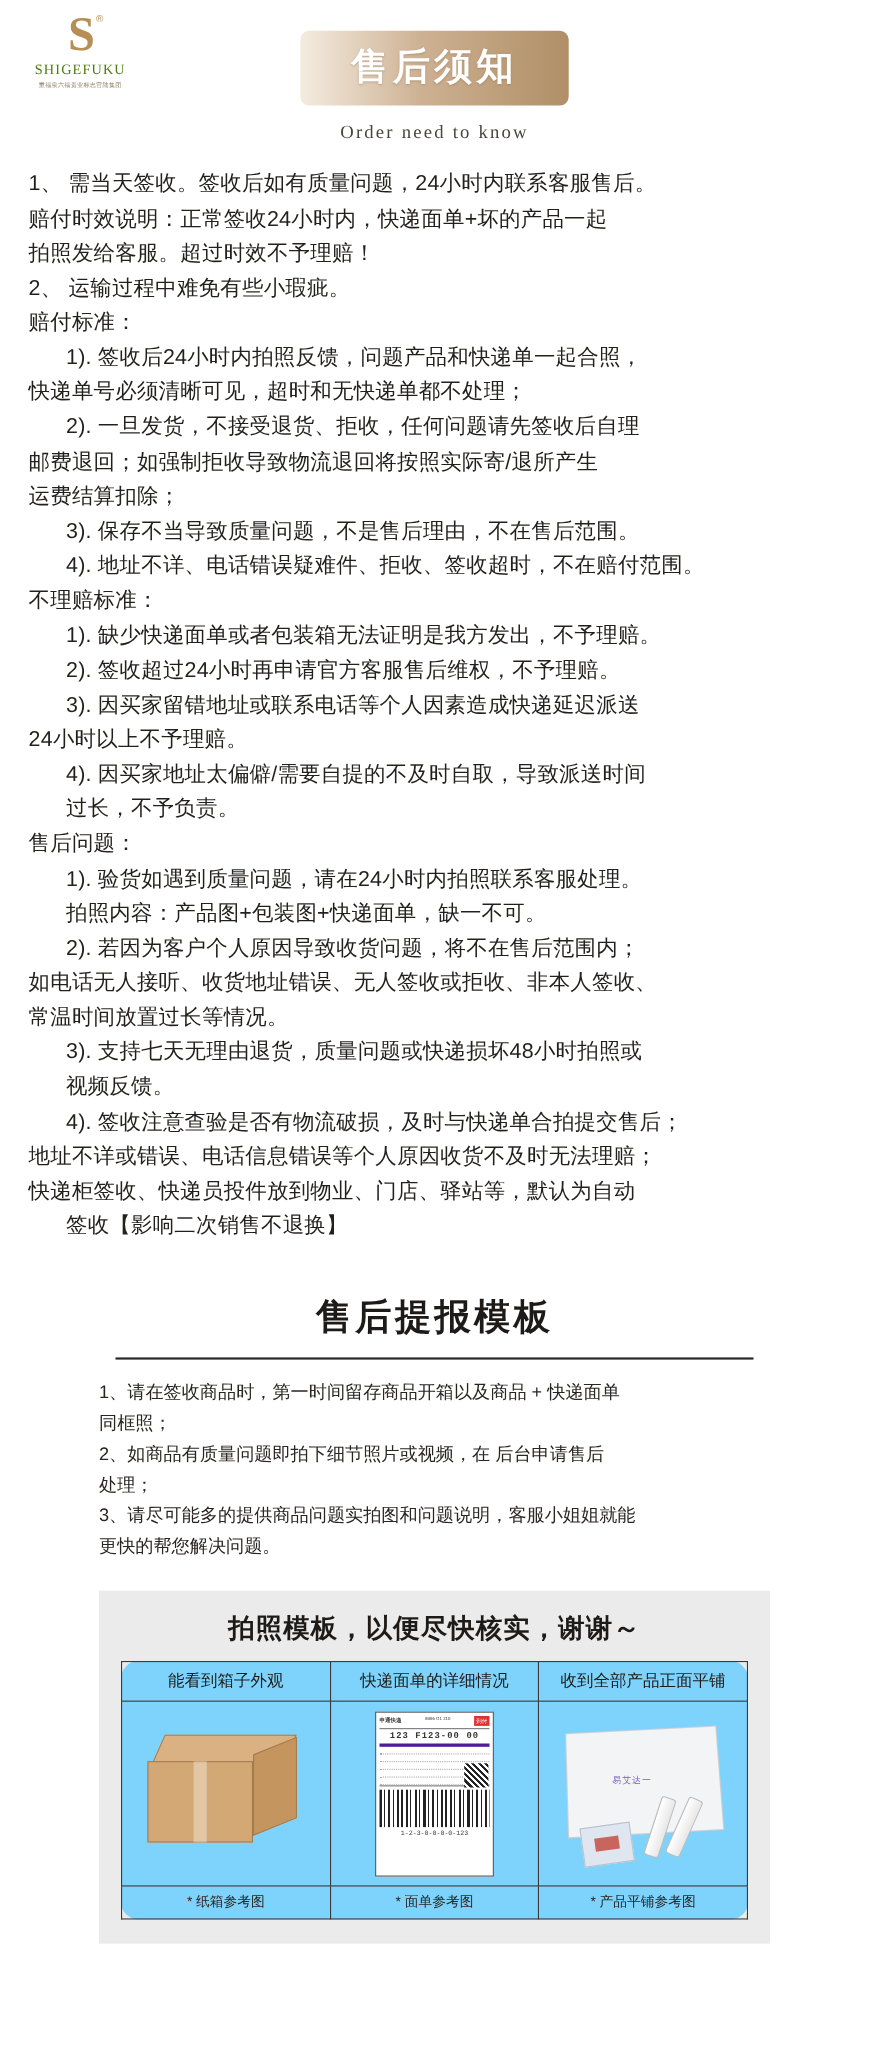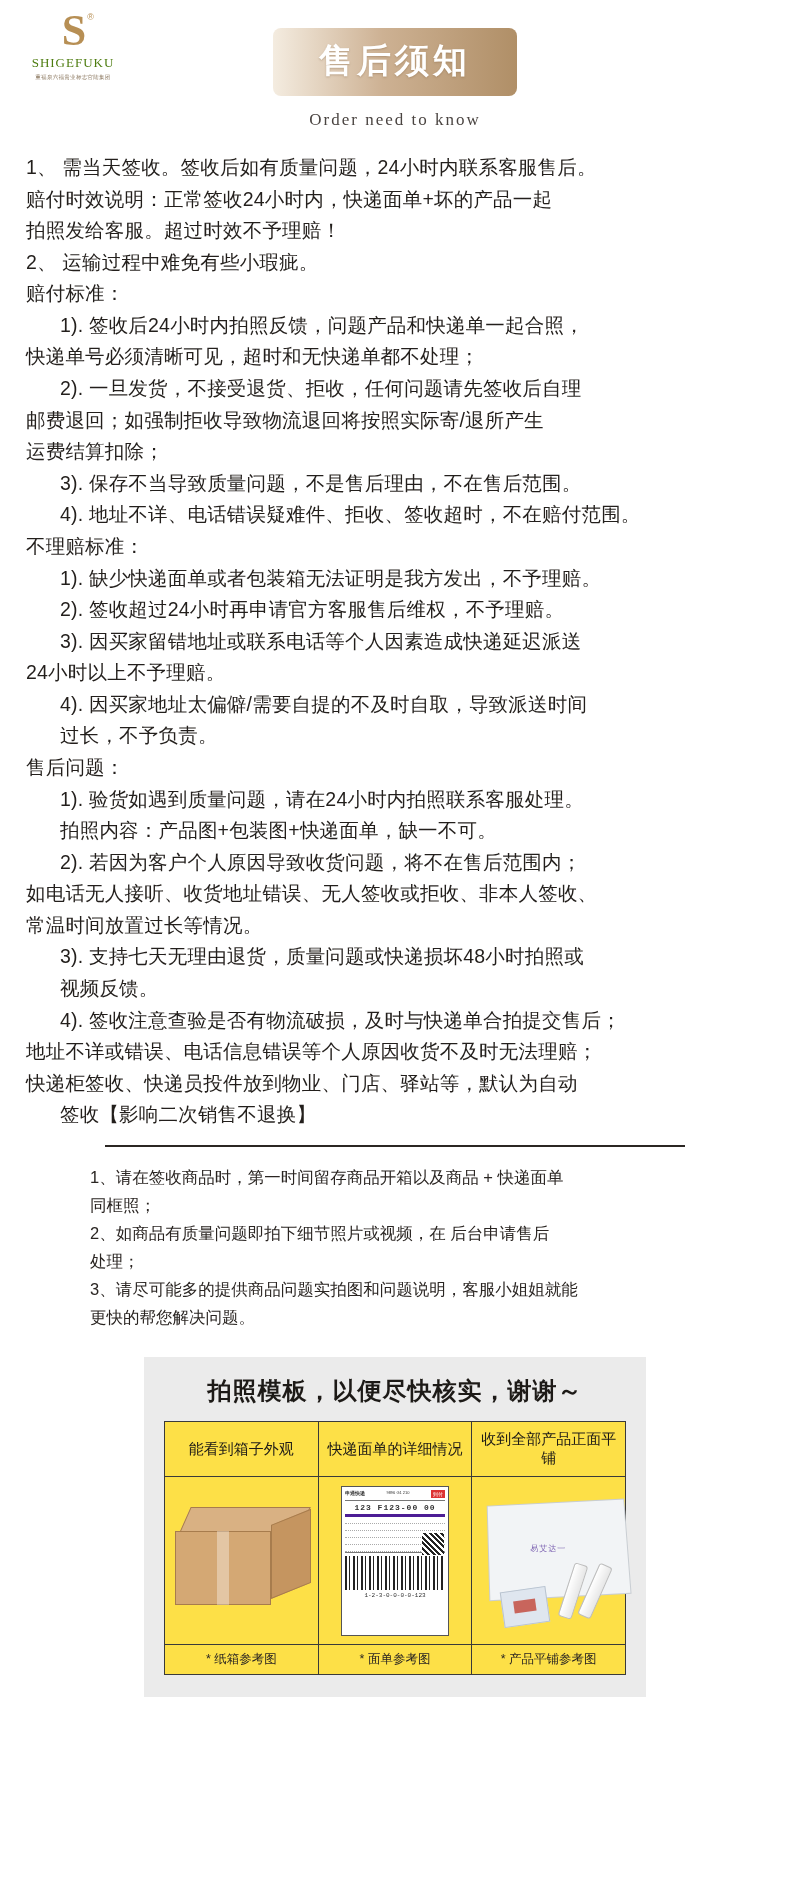--- a/index.html
+++ b/index.html
@@ -114,38 +114,39 @@
     margin: 16px 90px 0 90px;
     font-size: 16.5px;
     line-height: 1.7;
     color: #2a2522;
   }
   .tpl-list p { margin: 0; }
 
   
   .card {
     margin: 26px auto 0 auto;
-    width: 502px;
+    width: 610px;
     background: #ebebeb;
     padding: 18px 20px 22px 20px;
   }
   .card-title {
     text-align: center;
     font-family: "Liberation Serif", serif;
     font-size: 24px;
     font-weight: bold;
     letter-spacing: 1px;
     color: #1d1a17;
     margin-bottom: 14px;
   }
   table.grid {
     width: 100%;
     border-collapse: collapse;
-    background: #fde047;
+    background: #7dd3fc;
     table-layout: fixed;
+    border-radius: 16px;
   }
   table.grid th, table.grid td {
     border: 1px solid #3a3a3a;
     text-align: center;
     vertical-align: middle;
   }
   table.grid th {
     font-size: 15px;
     font-weight: normal;
     padding: 8px 4px;
@@ -290,20 +291,21 @@
       <p class="lvl1">如电话无人接听、收货地址错误、无人签收或拒收、非本人签收、</p>
       <p class="lvl1">常温时间放置过长等情况。</p>
       <p class="lvl2">3). 支持七天无理由退货，质量问题或快递损坏48小时拍照或</p>
       <p class="lvl2">视频反馈。</p>
       <p class="lvl2">4). 签收注意查验是否有物流破损，及时与快递单合拍提交售后；</p>
       <p class="lvl1">地址不详或错误、电话信息错误等个人原因收货不及时无法理赔；</p>
       <p class="lvl1">快递柜签收、快递员投件放到物业、门店、驿站等，默认为自动</p>
       <p class="lvl2">签收【影响二次销售不退换】</p>
     </div>
 
+  <div class="tpl-title">售后提报模板</div>
   <div class="tpl-rule"></div>
   <div class="tpl-list" id="tpl-list">
       <p>1、请在签收商品时，第一时间留存商品开箱以及商品 + 快递面单</p>
       <p>同框照；</p>
       <p>2、如商品有质量问题即拍下细节照片或视频，在 后台申请售后</p>
       <p>处理；</p>
       <p>3、请尽可能多的提供商品问题实拍图和问题说明，客服小姐姐就能</p>
       <p>更快的帮您解决问题。</p>
     </div>
 

